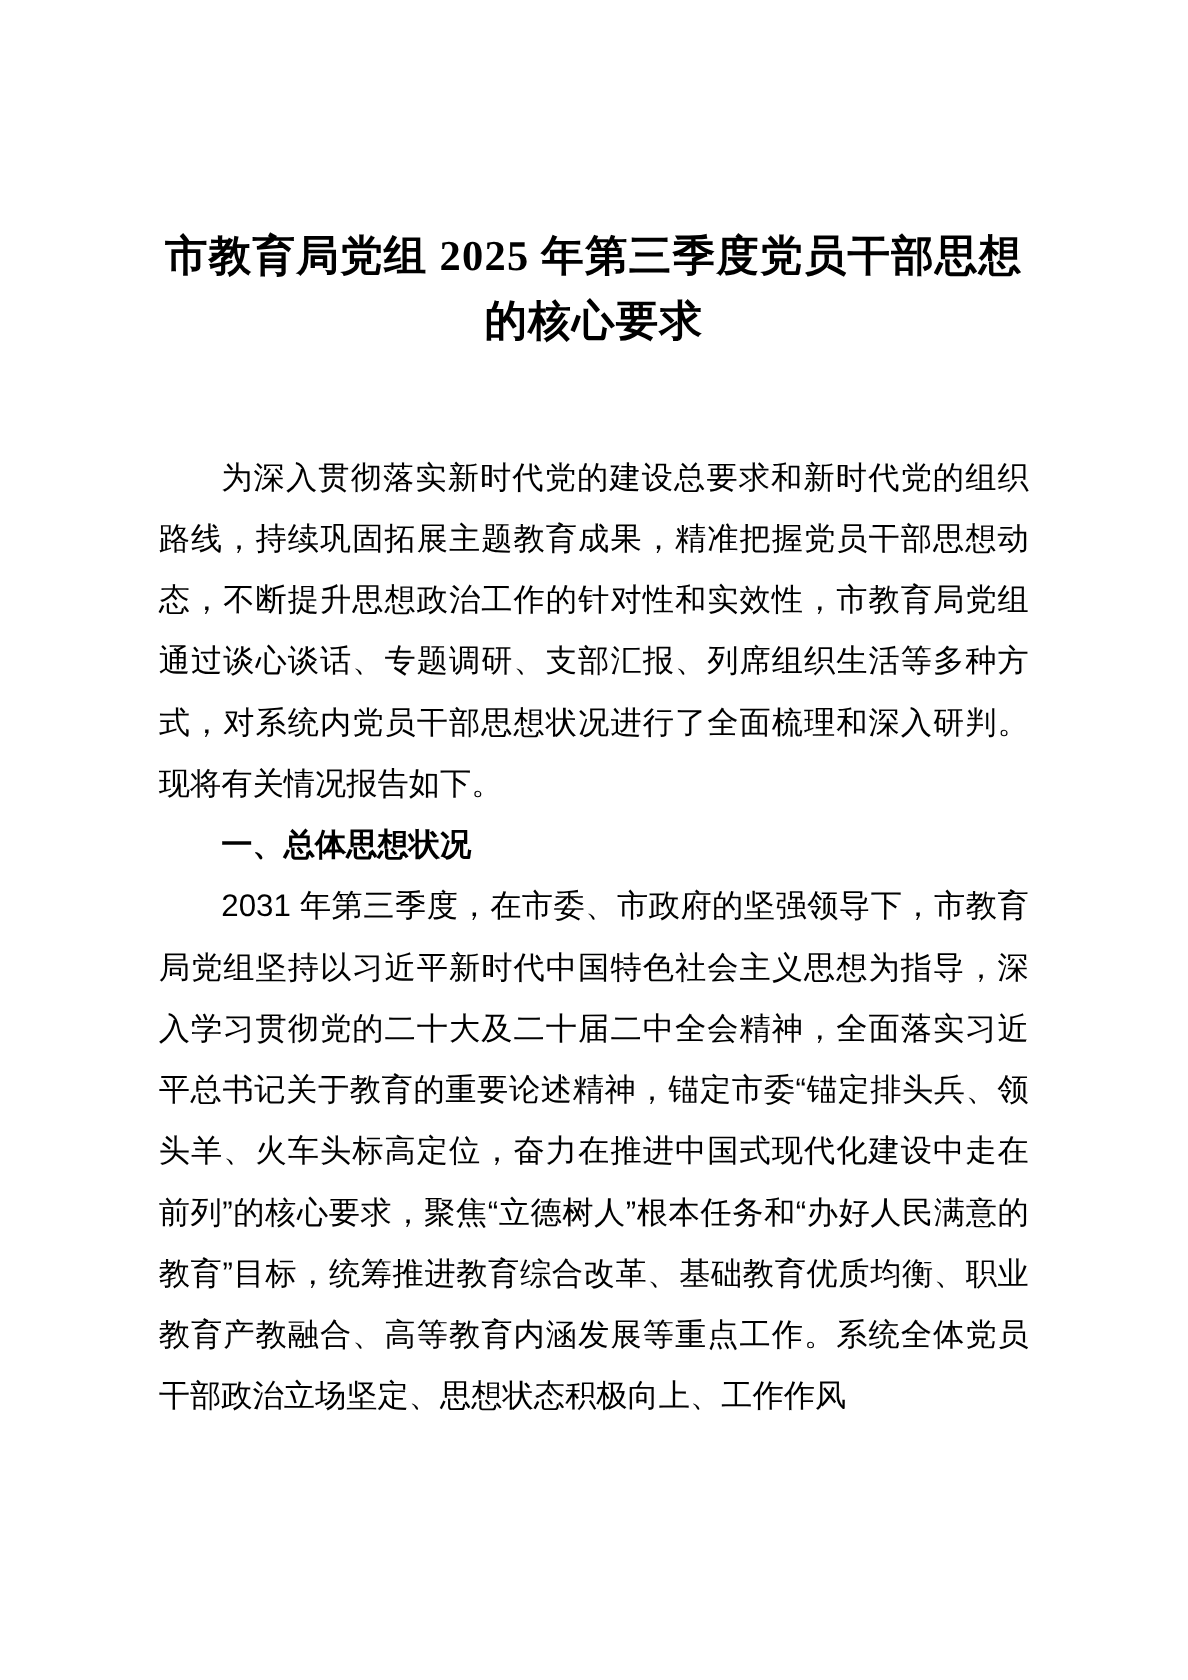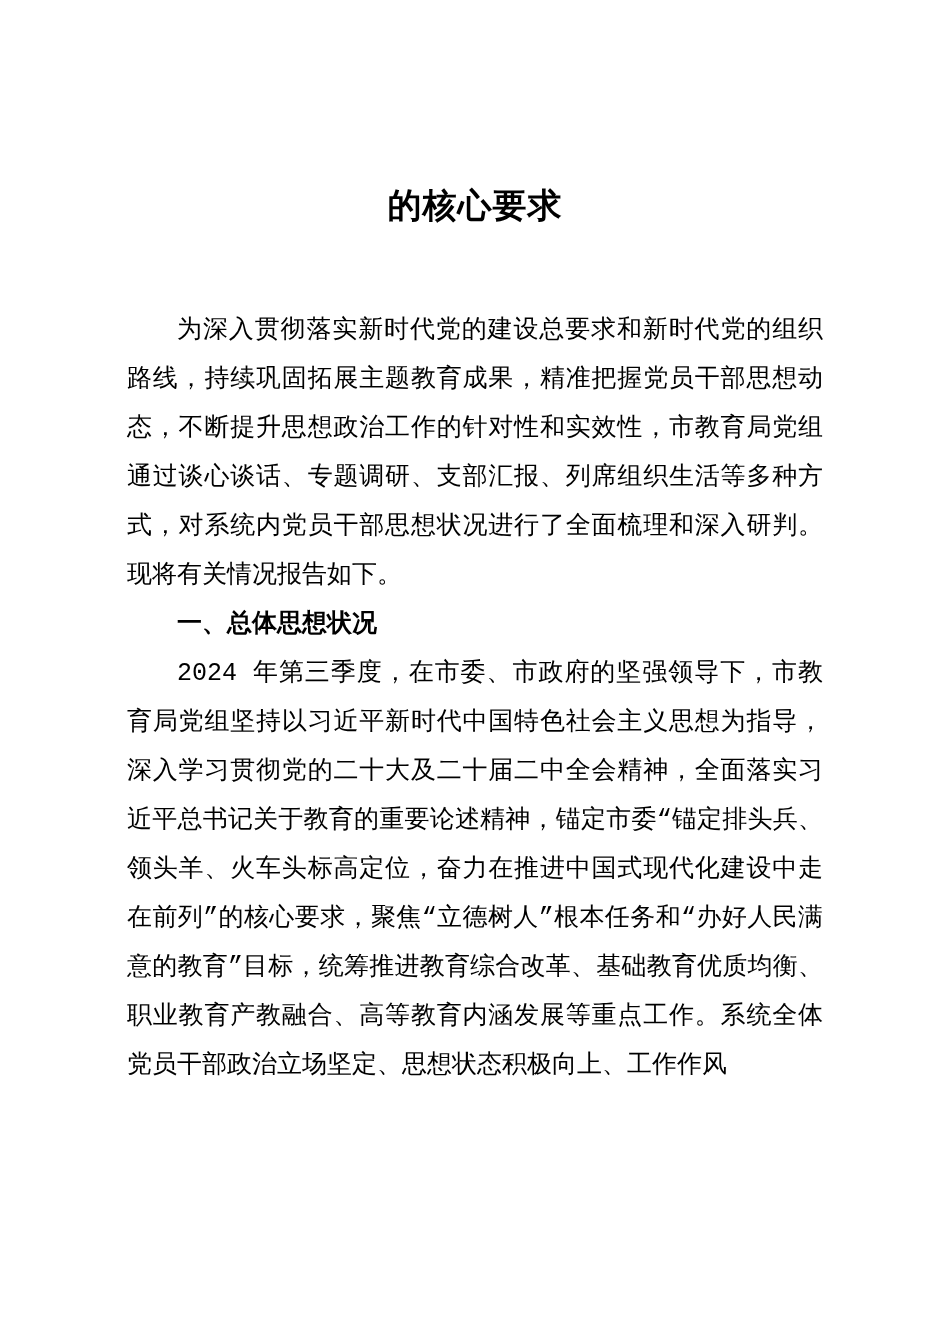--- a/index.html
+++ b/index.html
@@ -33,39 +33,40 @@
   .doc-title .title-line {
     display: block;
   }
   .body-para {
     margin: 0;
     font-size: 25px;
     line-height: 49px;
     text-align: justify;
     text-justify: inter-ideograph;
     text-indent: 2em;
-    font-family: Liberation Mono, monospace;
+    font-family: Liberation Sans, sans-serif;
   }
   .section-heading {
     margin: 0;
     font-size: 25px;
     font-weight: bold;
     line-height: 49px;
     text-indent: 2em;
-    font-family: Liberation Mono, monospace;
+    font-family: Liberation Serif, serif;
   }
 </style>
 </head>
 <body>
 
 <div class="page">
 
   <h1 class="doc-title">
+    <span class="title-line">市教育局党组 2025 年第三季度党员干部思想</span>
     <span class="title-line">的核心要求</span>
   </h1>
 
   <p class="body-para">为深入贯彻落实新时代党的建设总要求和新时代党的组织路线，持续巩固拓展主题教育成果，精准把握党员干部思想动态，不断提升思想政治工作的针对性和实效性，市教育局党组通过谈心谈话、专题调研、支部汇报、列席组织生活等多种方式，对系统内党员干部思想状况进行了全面梳理和深入研判。现将有关情况报告如下。</p>
 
   <h2 class="section-heading">一、总体思想状况</h2>
 
-  <p class="body-para">2024 年第三季度，在市委、市政府的坚强领导下，市教育局党组坚持以习近平新时代中国特色社会主义思想为指导，深入学习贯彻党的二十大及二十届二中全会精神，全面落实习近平总书记关于教育的重要论述精神，锚定市委“锚定排头兵、领头羊、火车头标高定位，奋力在推进中国式现代化建设中走在前列”的核心要求，聚焦“立德树人”根本任务和“办好人民满意的教育”目标，统筹推进教育综合改革、基础教育优质均衡、职业教育产教融合、高等教育内涵发展等重点工作。系统全体党员干部政治立场坚定、思想状态积极向上、工作作风</p>
+  <p class="body-para">2031 年第三季度，在市委、市政府的坚强领导下，市教育局党组坚持以习近平新时代中国特色社会主义思想为指导，深入学习贯彻党的二十大及二十届二中全会精神，全面落实习近平总书记关于教育的重要论述精神，锚定市委“锚定排头兵、领头羊、火车头标高定位，奋力在推进中国式现代化建设中走在前列”的核心要求，聚焦“立德树人”根本任务和“办好人民满意的教育”目标，统筹推进教育综合改革、基础教育优质均衡、职业教育产教融合、高等教育内涵发展等重点工作。系统全体党员干部政治立场坚定、思想状态积极向上、工作作风</p>
 
 </div>
 
 </body></html>

